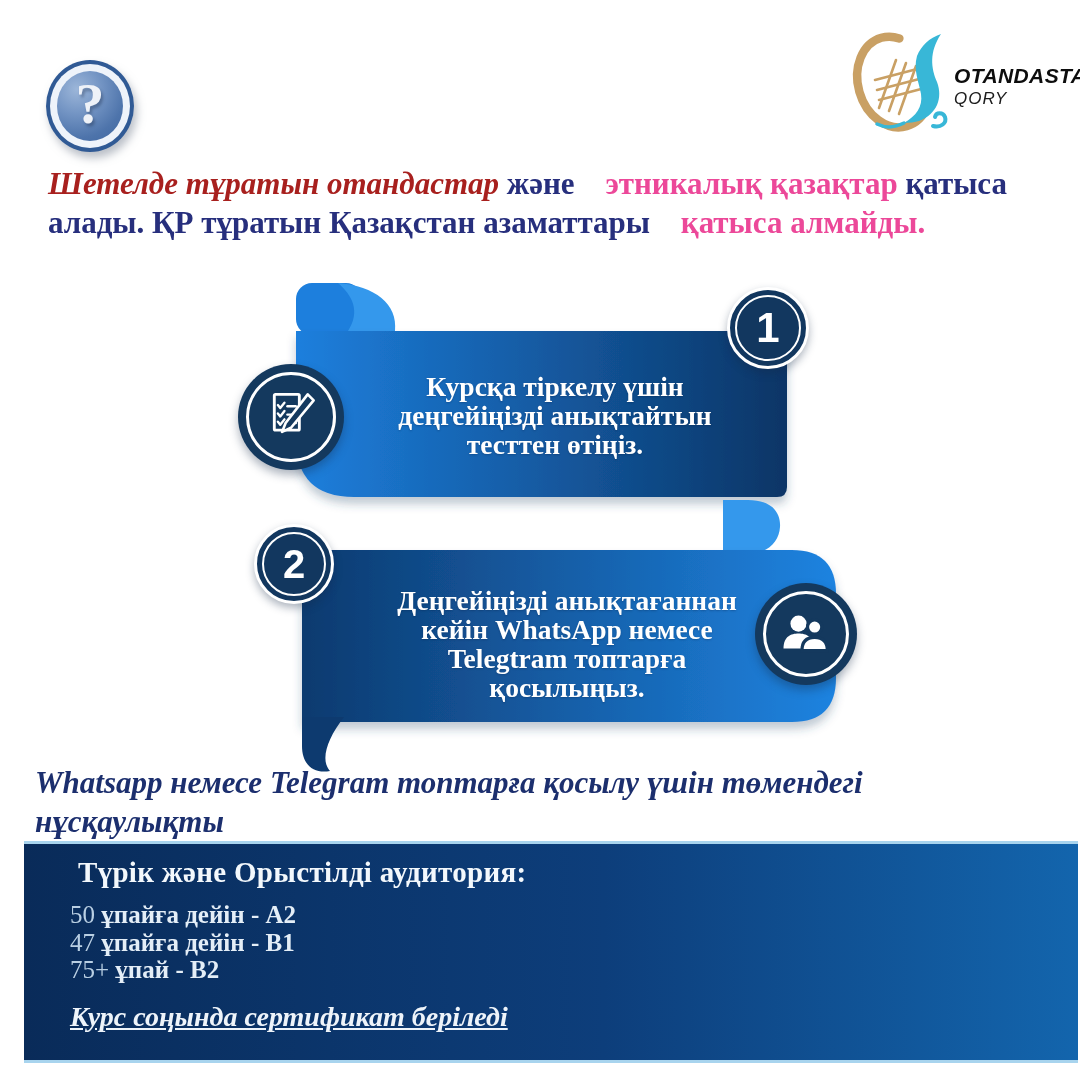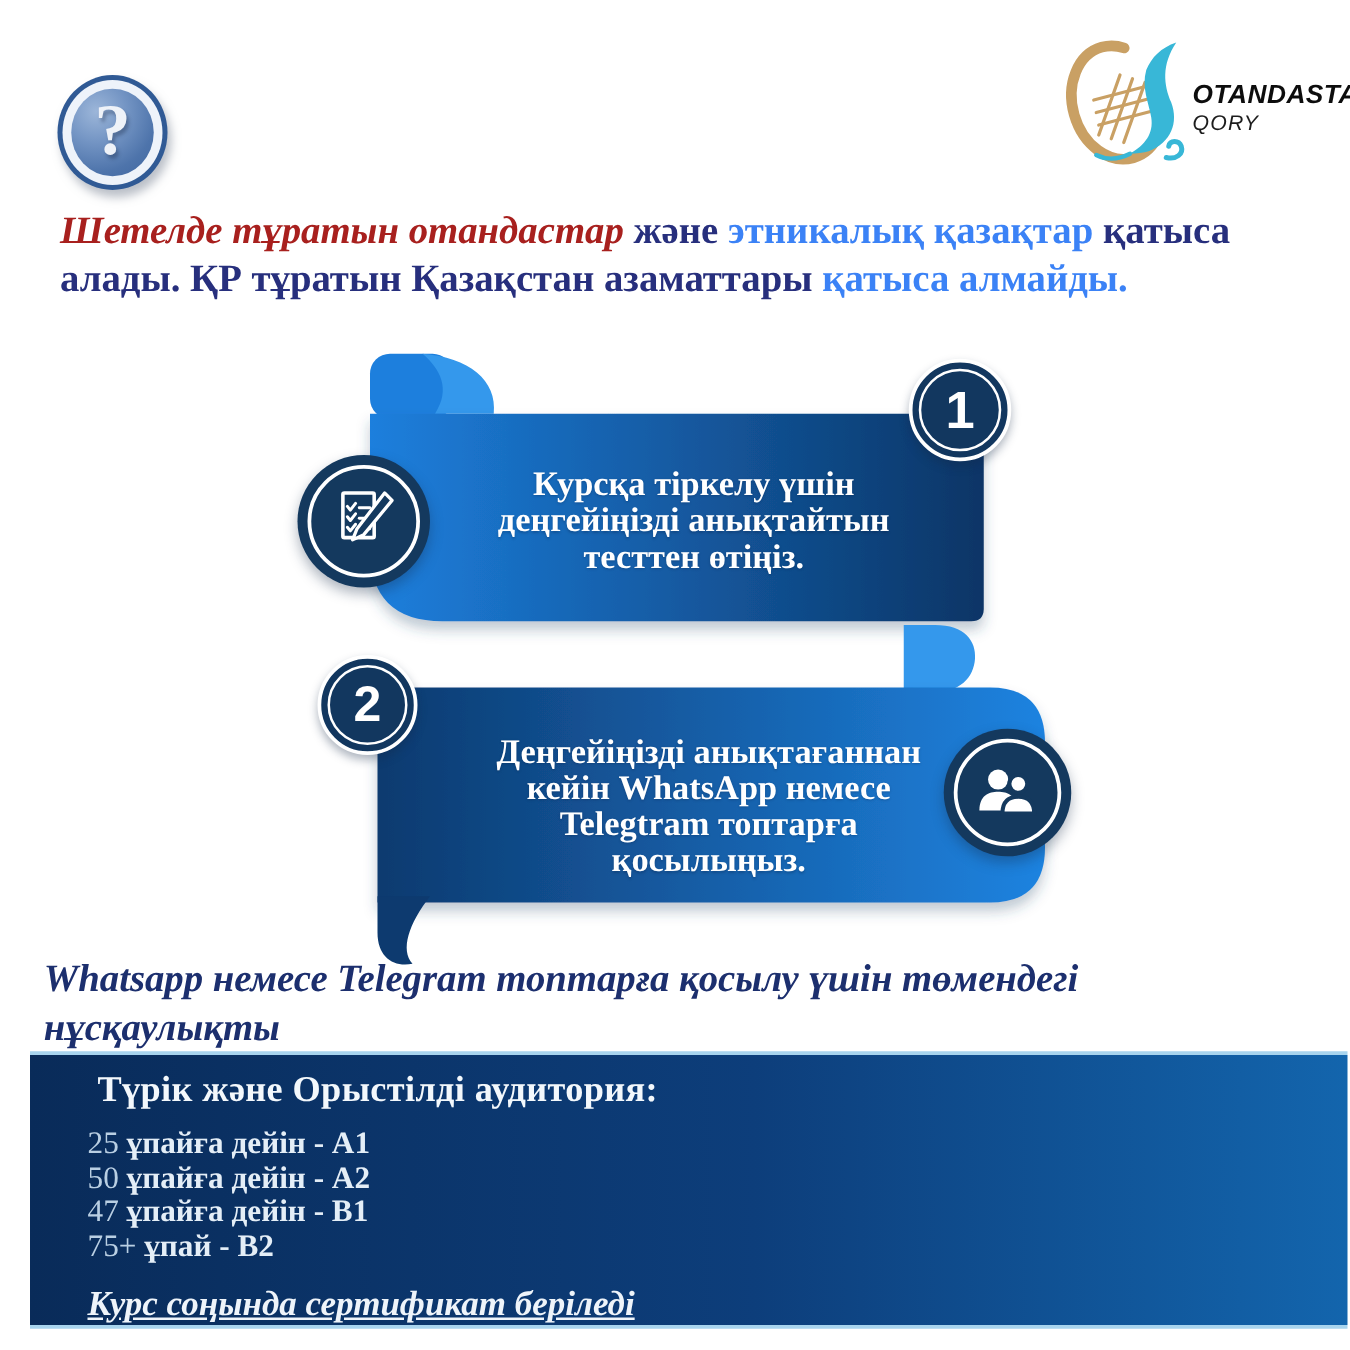--- a/index.html
+++ b/index.html
@@ -28,21 +28,21 @@
   
   .logo { position:absolute; left:848px; top:24px; display:flex; }
   .logo-text { margin:40px 0 0 4px; font-family:"Liberation Sans","DejaVu Sans",sans-serif; font-style:italic; }
   .logo-name { display:block; font-size:21px; font-weight:bold; color:#0d0d0d; letter-spacing:.4px; }
   .logo-sub  { display:block; font-size:17px; color:#1c1c1c; letter-spacing:1px; margin-top:1px; }
 
   
   .intro { position:absolute; left:48px; top:164px; width:1010px;
            font-size:31px; font-weight:bold; line-height:39px; }
   .intro .ln { white-space:nowrap; }
-  .red   { color:#3b82f6; }
+  .red   { color:#ec4899;margin-left:23px; }
   .red-i { color:#a8201e; font-style:italic; }
   .navy  { color:#272f7d; }
 
   
   .ribbon-svg { position:absolute; left:230px; top:262px; width:650px; height:530px; }
 
   .step-text { position:absolute; text-align:center; color:#ffffff; font-weight:bold;
                font-size:27.5px; line-height:29px; white-space:pre-line;
                text-shadow:0 1px 2px rgba(0,20,50,.25); }
   .step-text.s1 { left:365px; top:372px; width:380px; }
@@ -180,21 +180,20 @@
 кейін WhatsApp немесе
 Telegtram топтарға
 қосылыңыз.</div>
 
   <div class="cta">Whatsapp немесе Telegram топтарға қосылу үшін төмендегі нұсқаулықты
 қолданыңыз!</div>
 
   <section class="levels">
     <h2>Түрік және Орыстілді аудитория:</h2>
     <ul>
-      <li><span class="lv-num">25</span><span class="lv-label"> ұпайға дейін - A1</span></li>
       <li><span class="lv-num">50</span><span class="lv-label"> ұпайға дейін - A2</span></li>
       <li><span class="lv-num">47</span><span class="lv-label"> ұпайға дейін  - B1</span></li>
       <li><span class="lv-num">75+</span><span class="lv-label"> ұпай - B2</span></li>
     </ul>
     <p class="cert">Курс соңында сертификат беріледі</p>
   </section>
 
 </div>
 
 </body></html>

